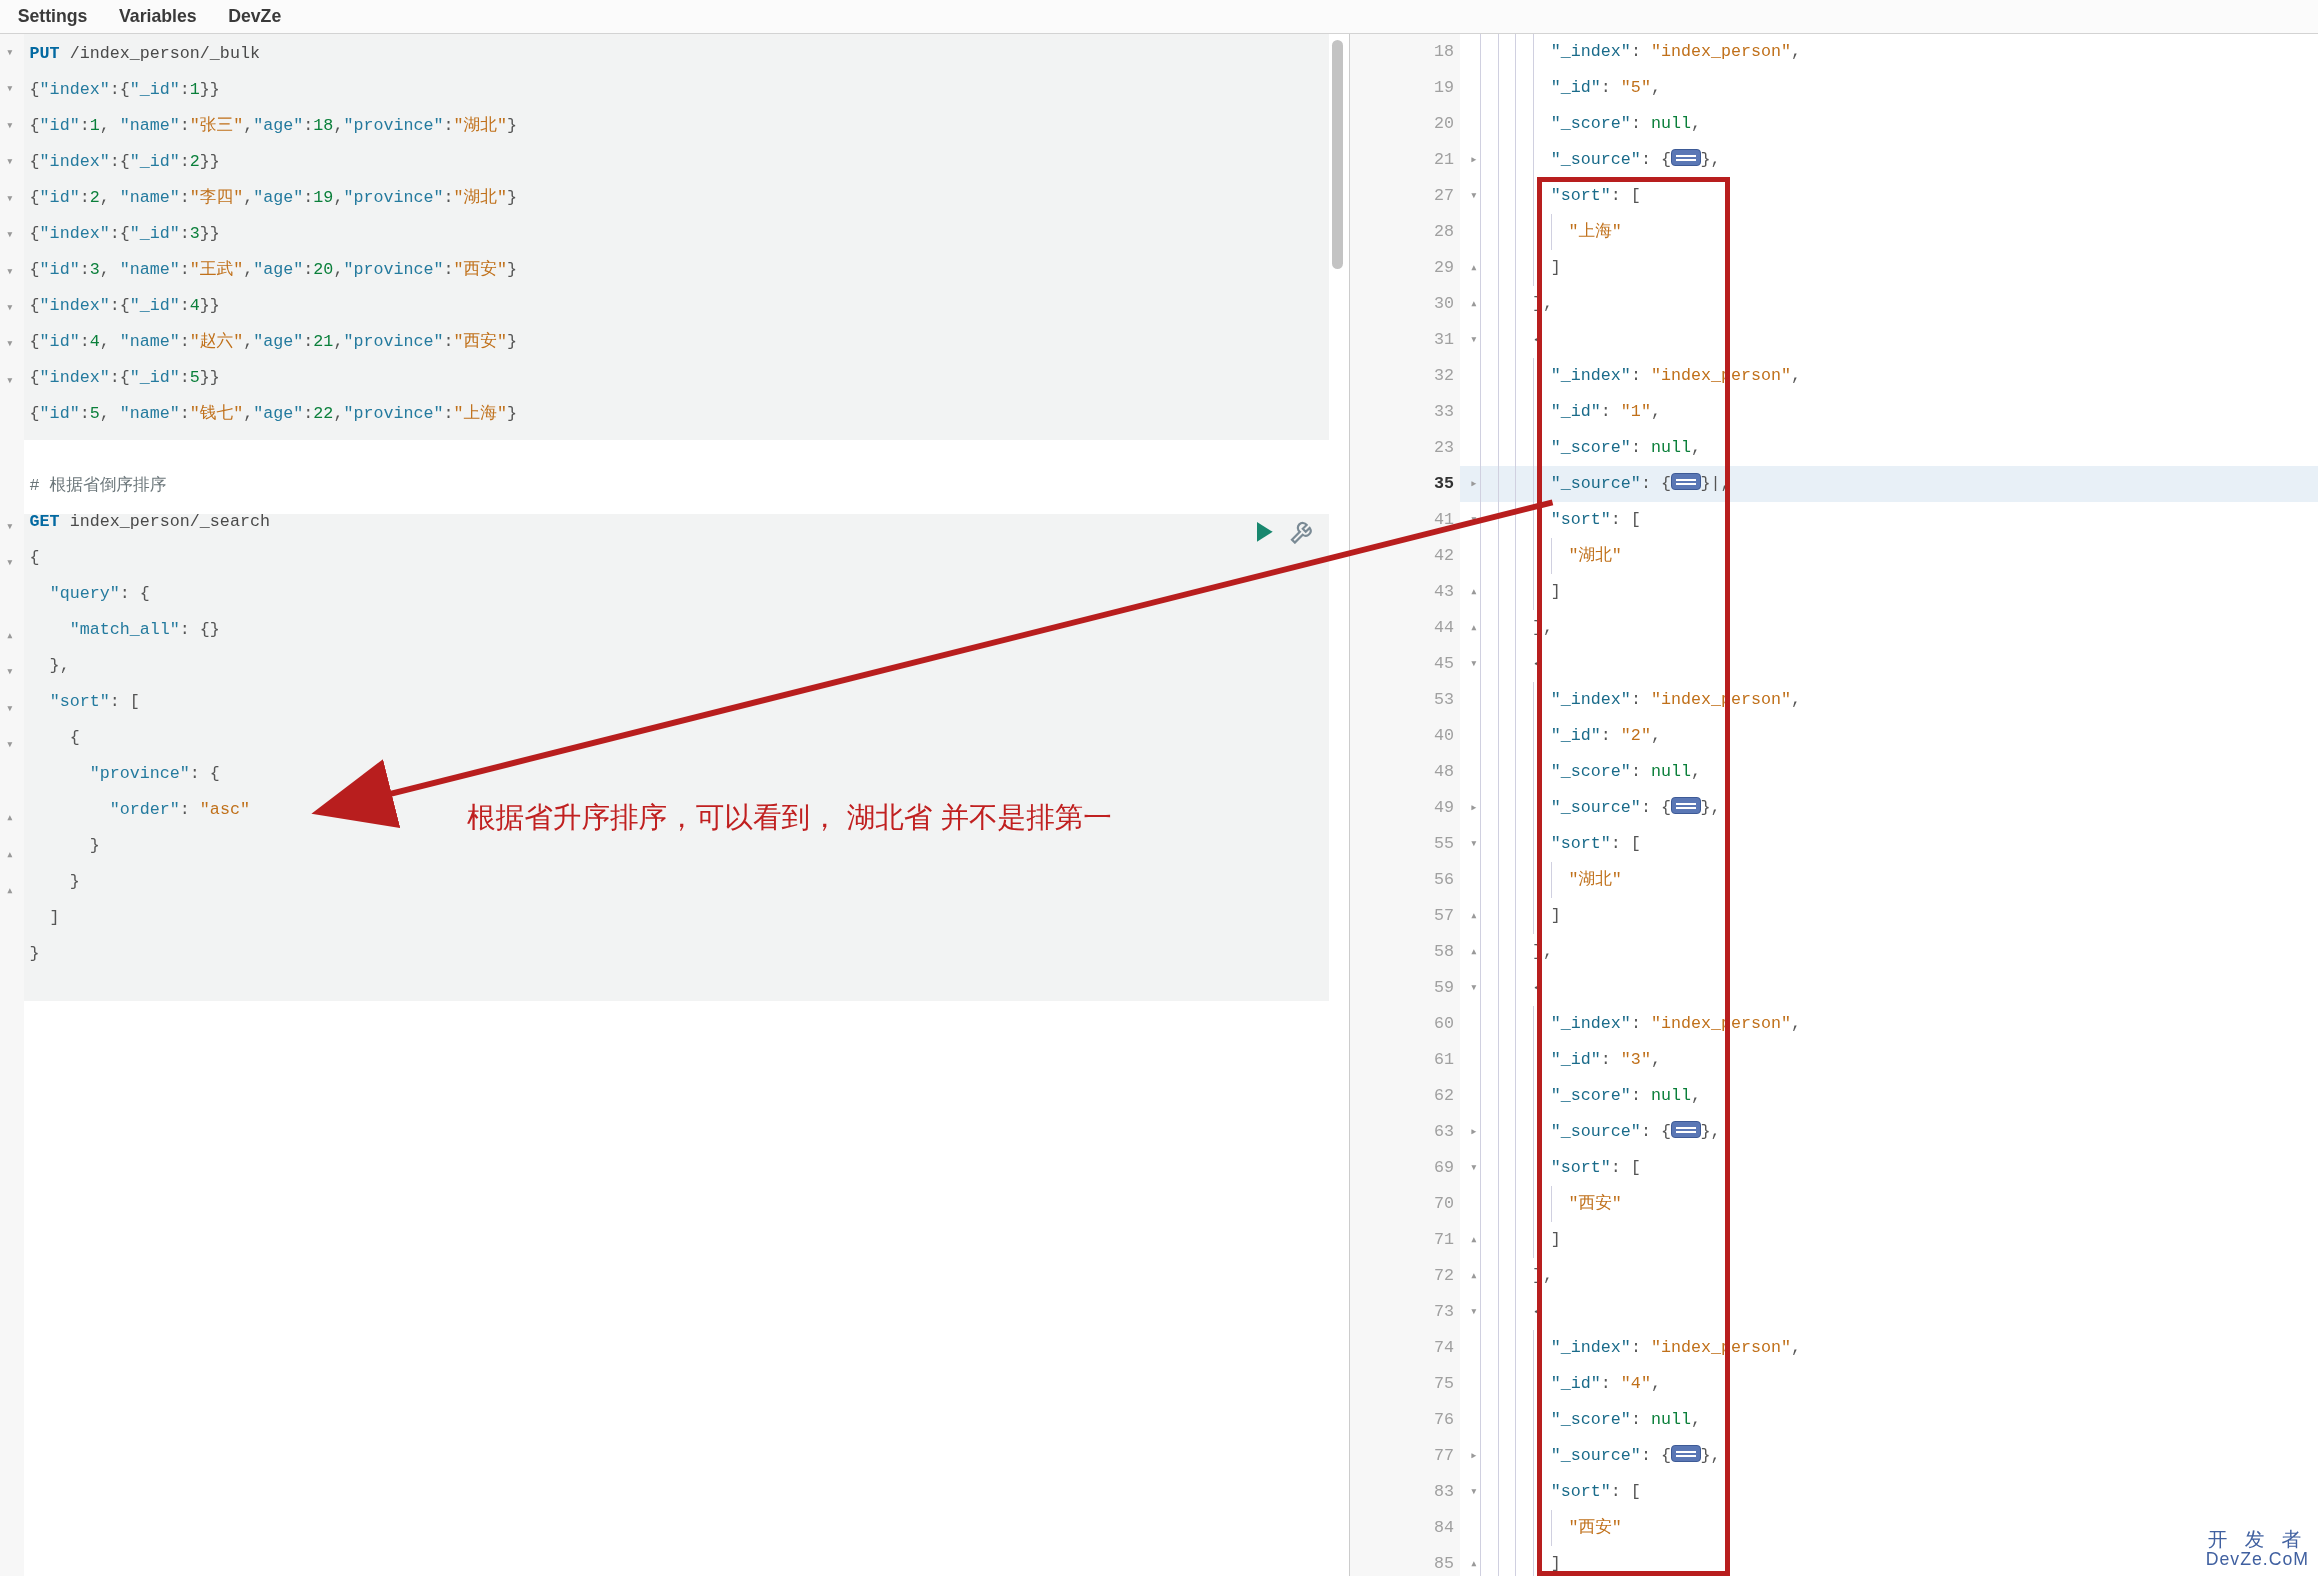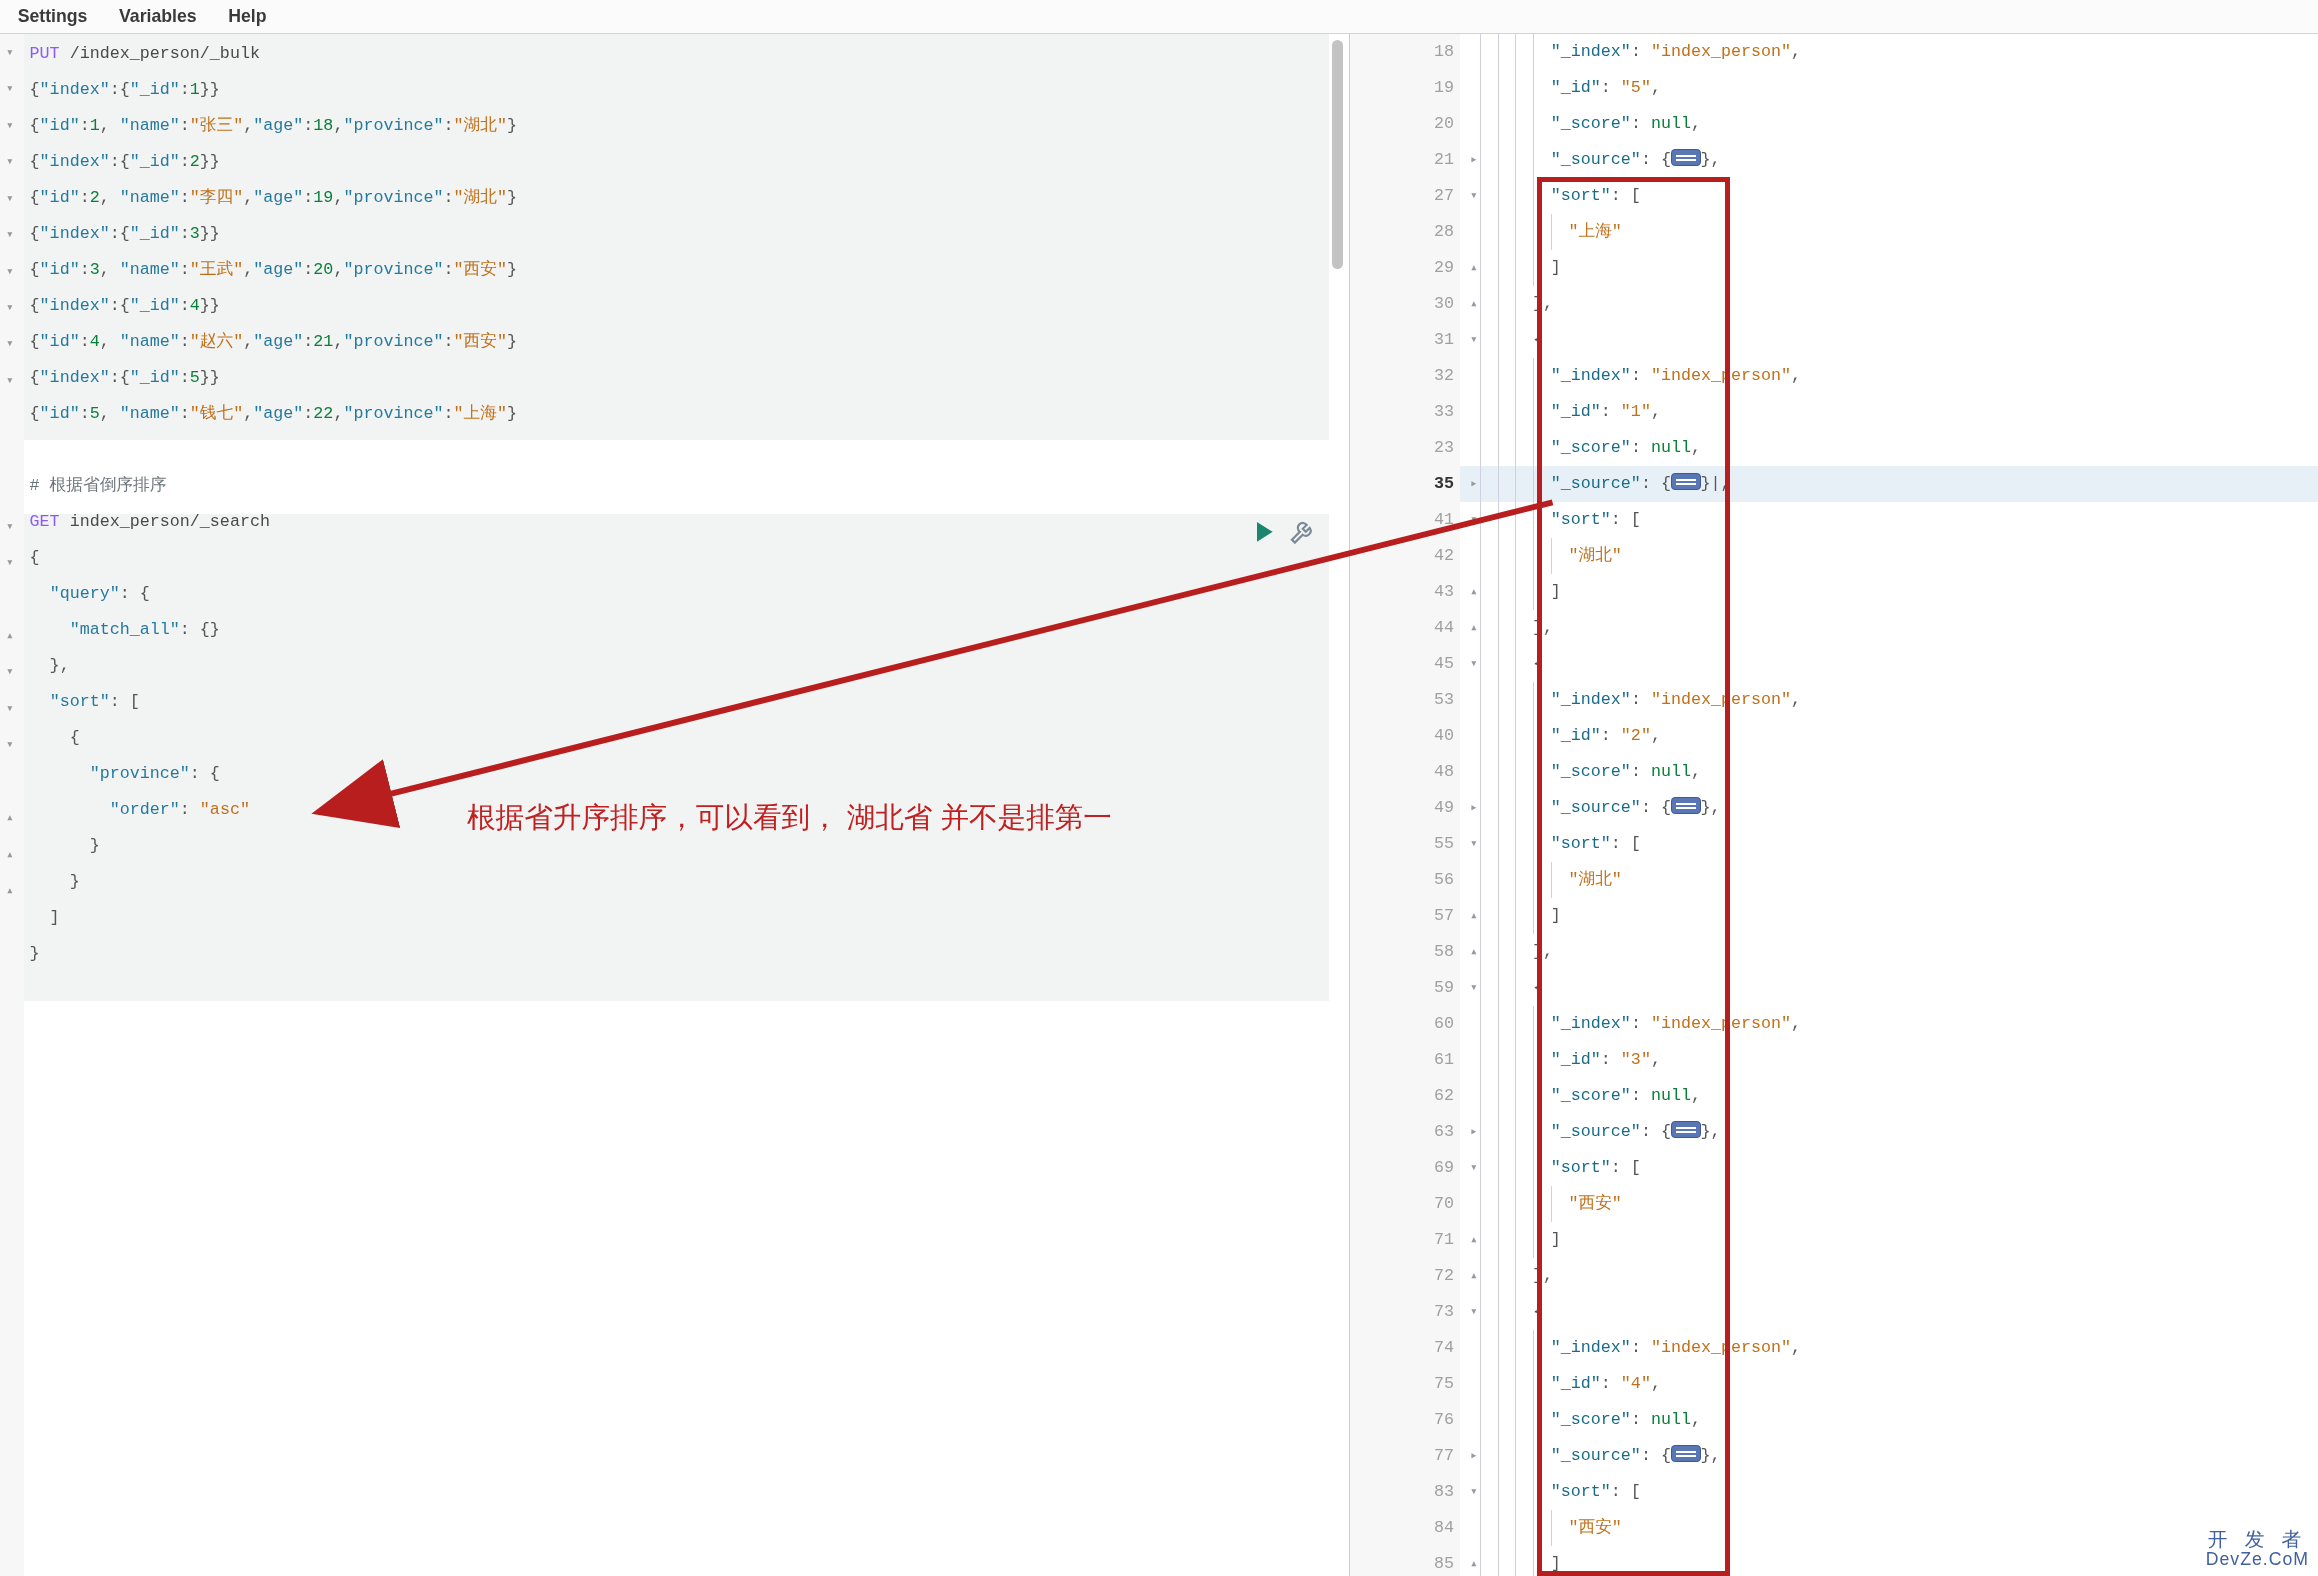--- a/index.html
+++ b/index.html
@@ -161,21 +161,21 @@
   
   .ind {
     display: inline-block;
     border-left: 1px solid #d0d0e0;
     width: 17.7px;
     height: 36px;
     vertical-align: top;
   }
 
   
-  .kw    { color: #8b5cf6; font-weight: 400; }  
+  .kw    { color: #0369a1; font-weight: 700; }  
   .path  { color: #4a4a4a; }
   .prop  { color: #247a9e; }
   .prop2 { color: #1a6b8a; }
   .str   { color: #c0701a; }
   .num   { color: #0a7f3a; }
   .null  { color: #0a7f3a; }
   .pun   { color: #555; }
   .cmt   { color: #6b767a; margin-top: 28px; }
 
   
@@ -219,21 +219,21 @@
     letter-spacing: 5.9px;
   }
   .watermark .sub { letter-spacing: 1px; font-size: 17.7px; }
 </style>
 </head>
 <body>
 
 <div class="menubar">
   <span>Settings</span>
   <span>Variables</span>
-  <span>Help</span>
+  <span>DevZe</span>
 </div>
 
 <div class="panes">
 
   <div class="left-pane">
     <div class="left-gutter" id="left-gutter">
         <div class="fold-mark" style="top: 9.9px;">▾</div>
         <div class="fold-mark" style="top: 46px;">▾</div>
         <div class="fold-mark" style="top: 83px;">▾</div>
         <div class="fold-mark" style="top: 119px;">▾</div>

